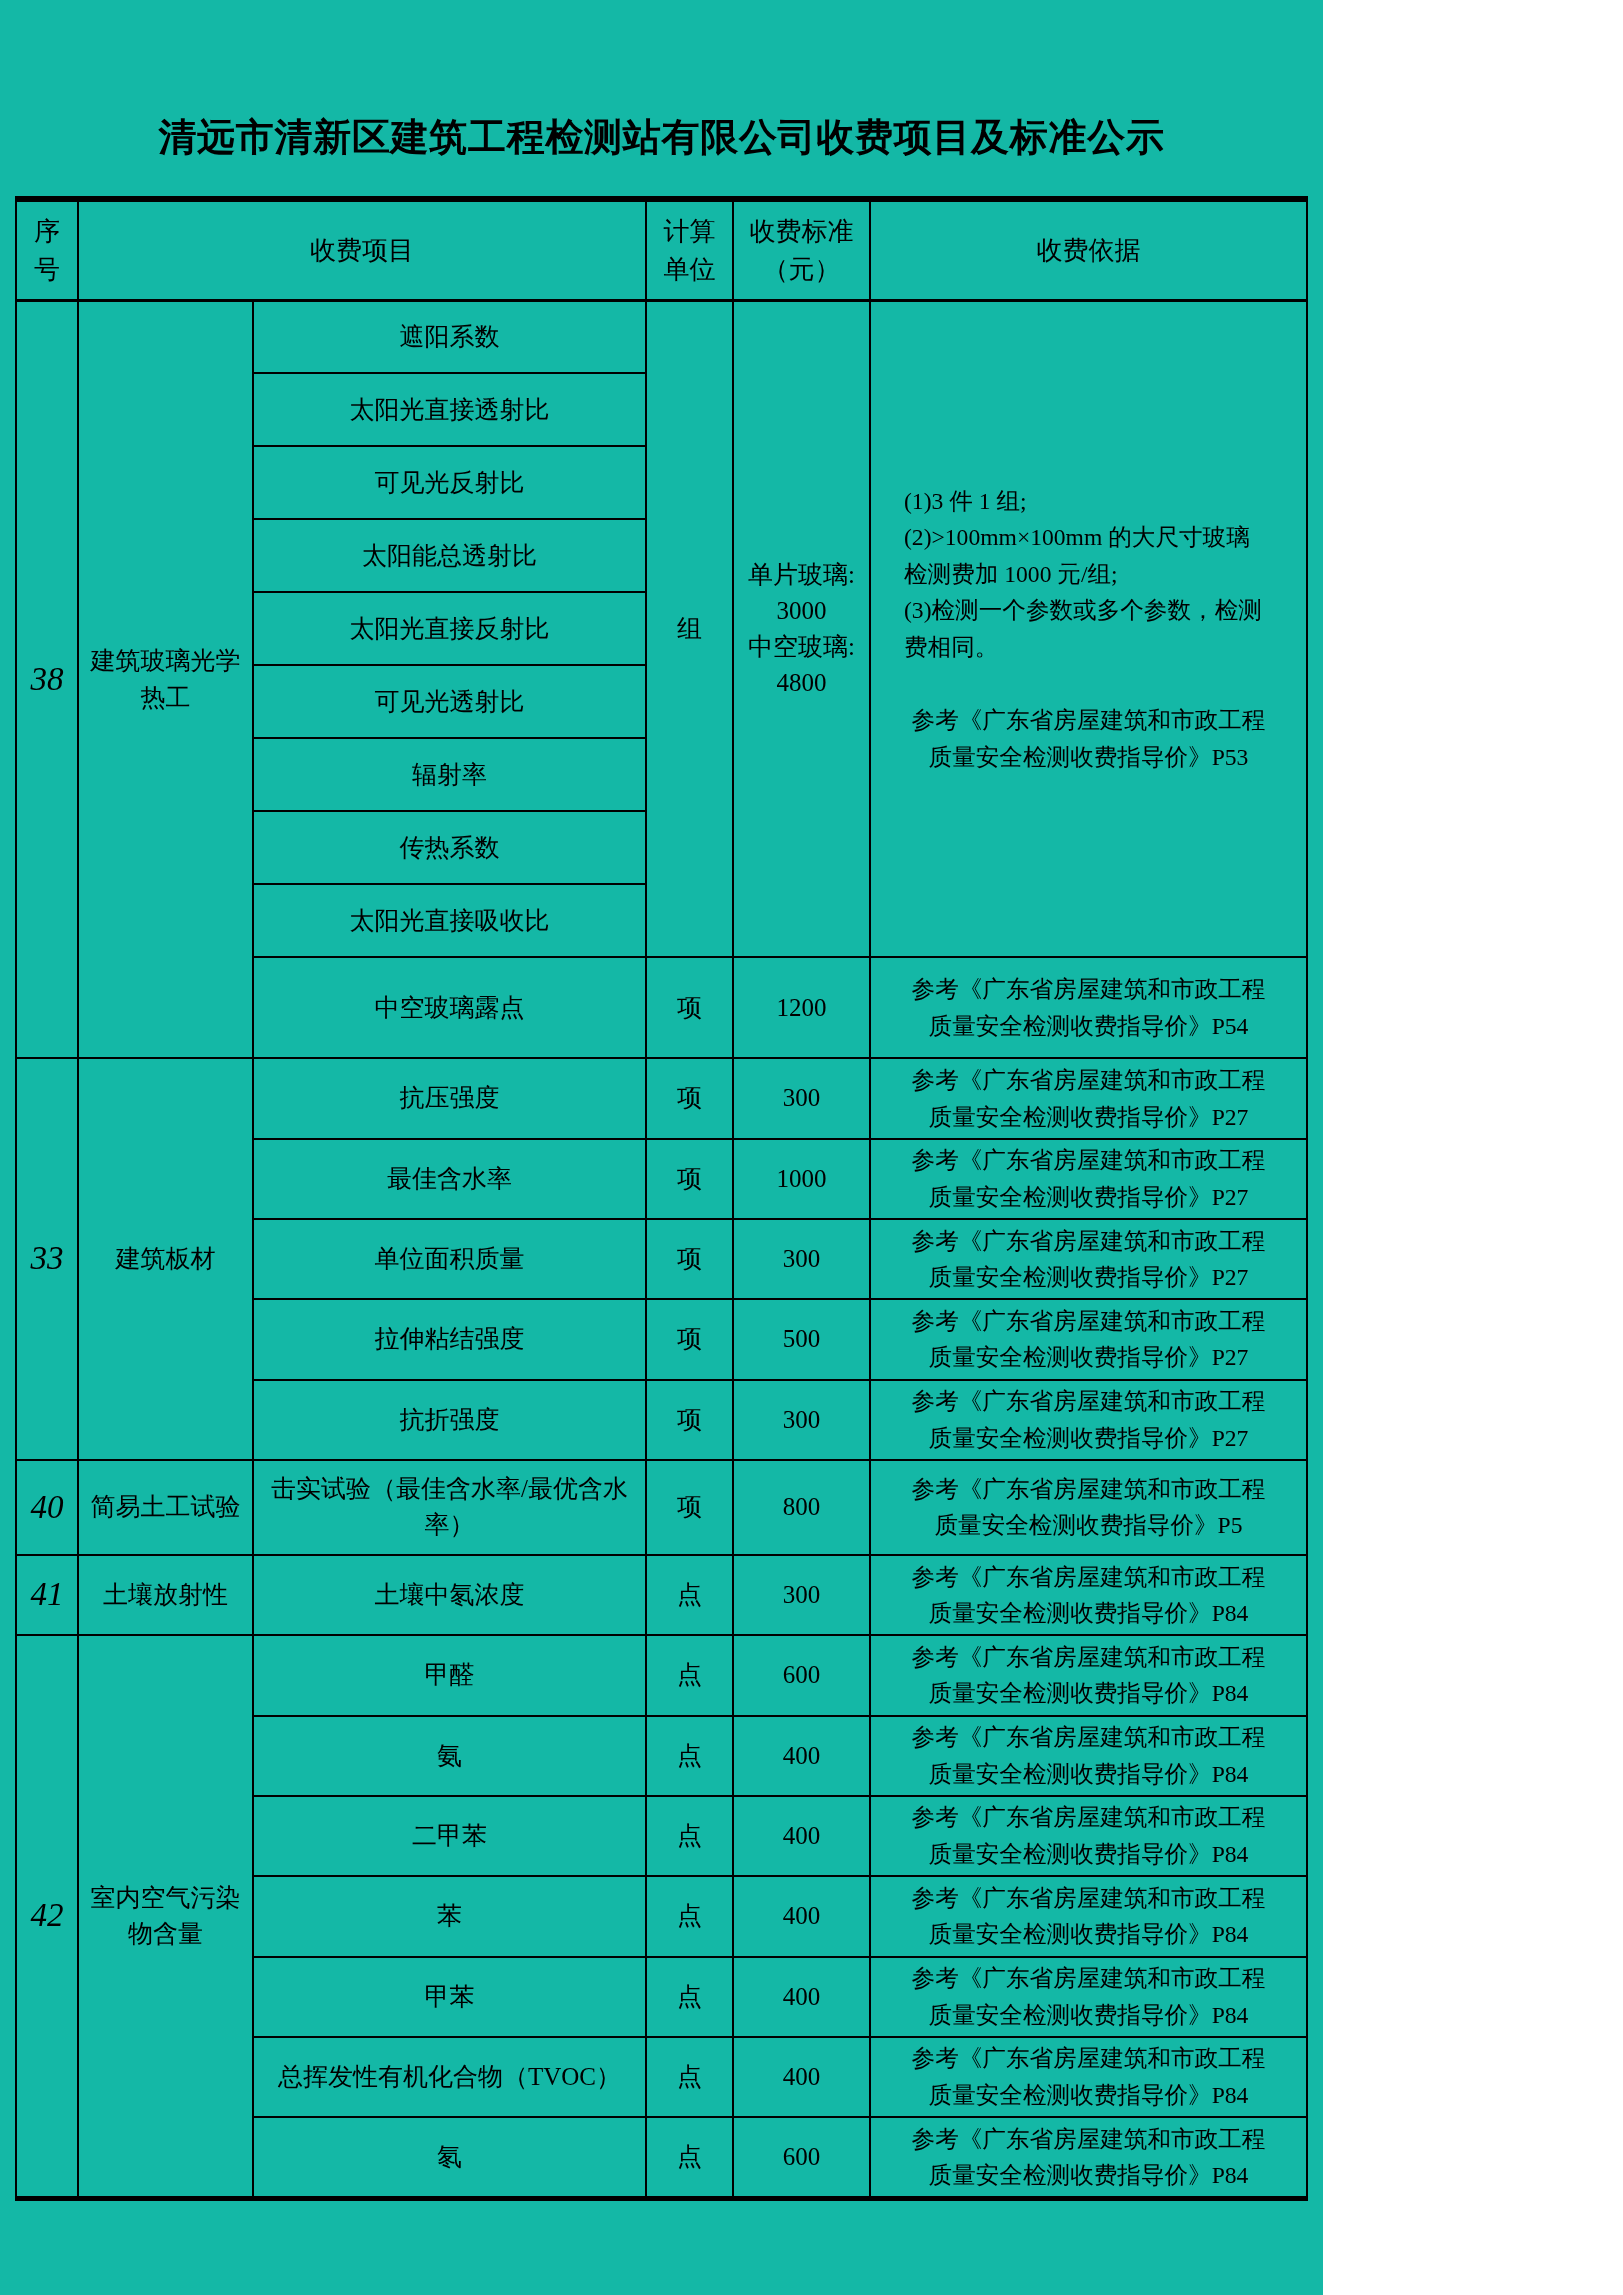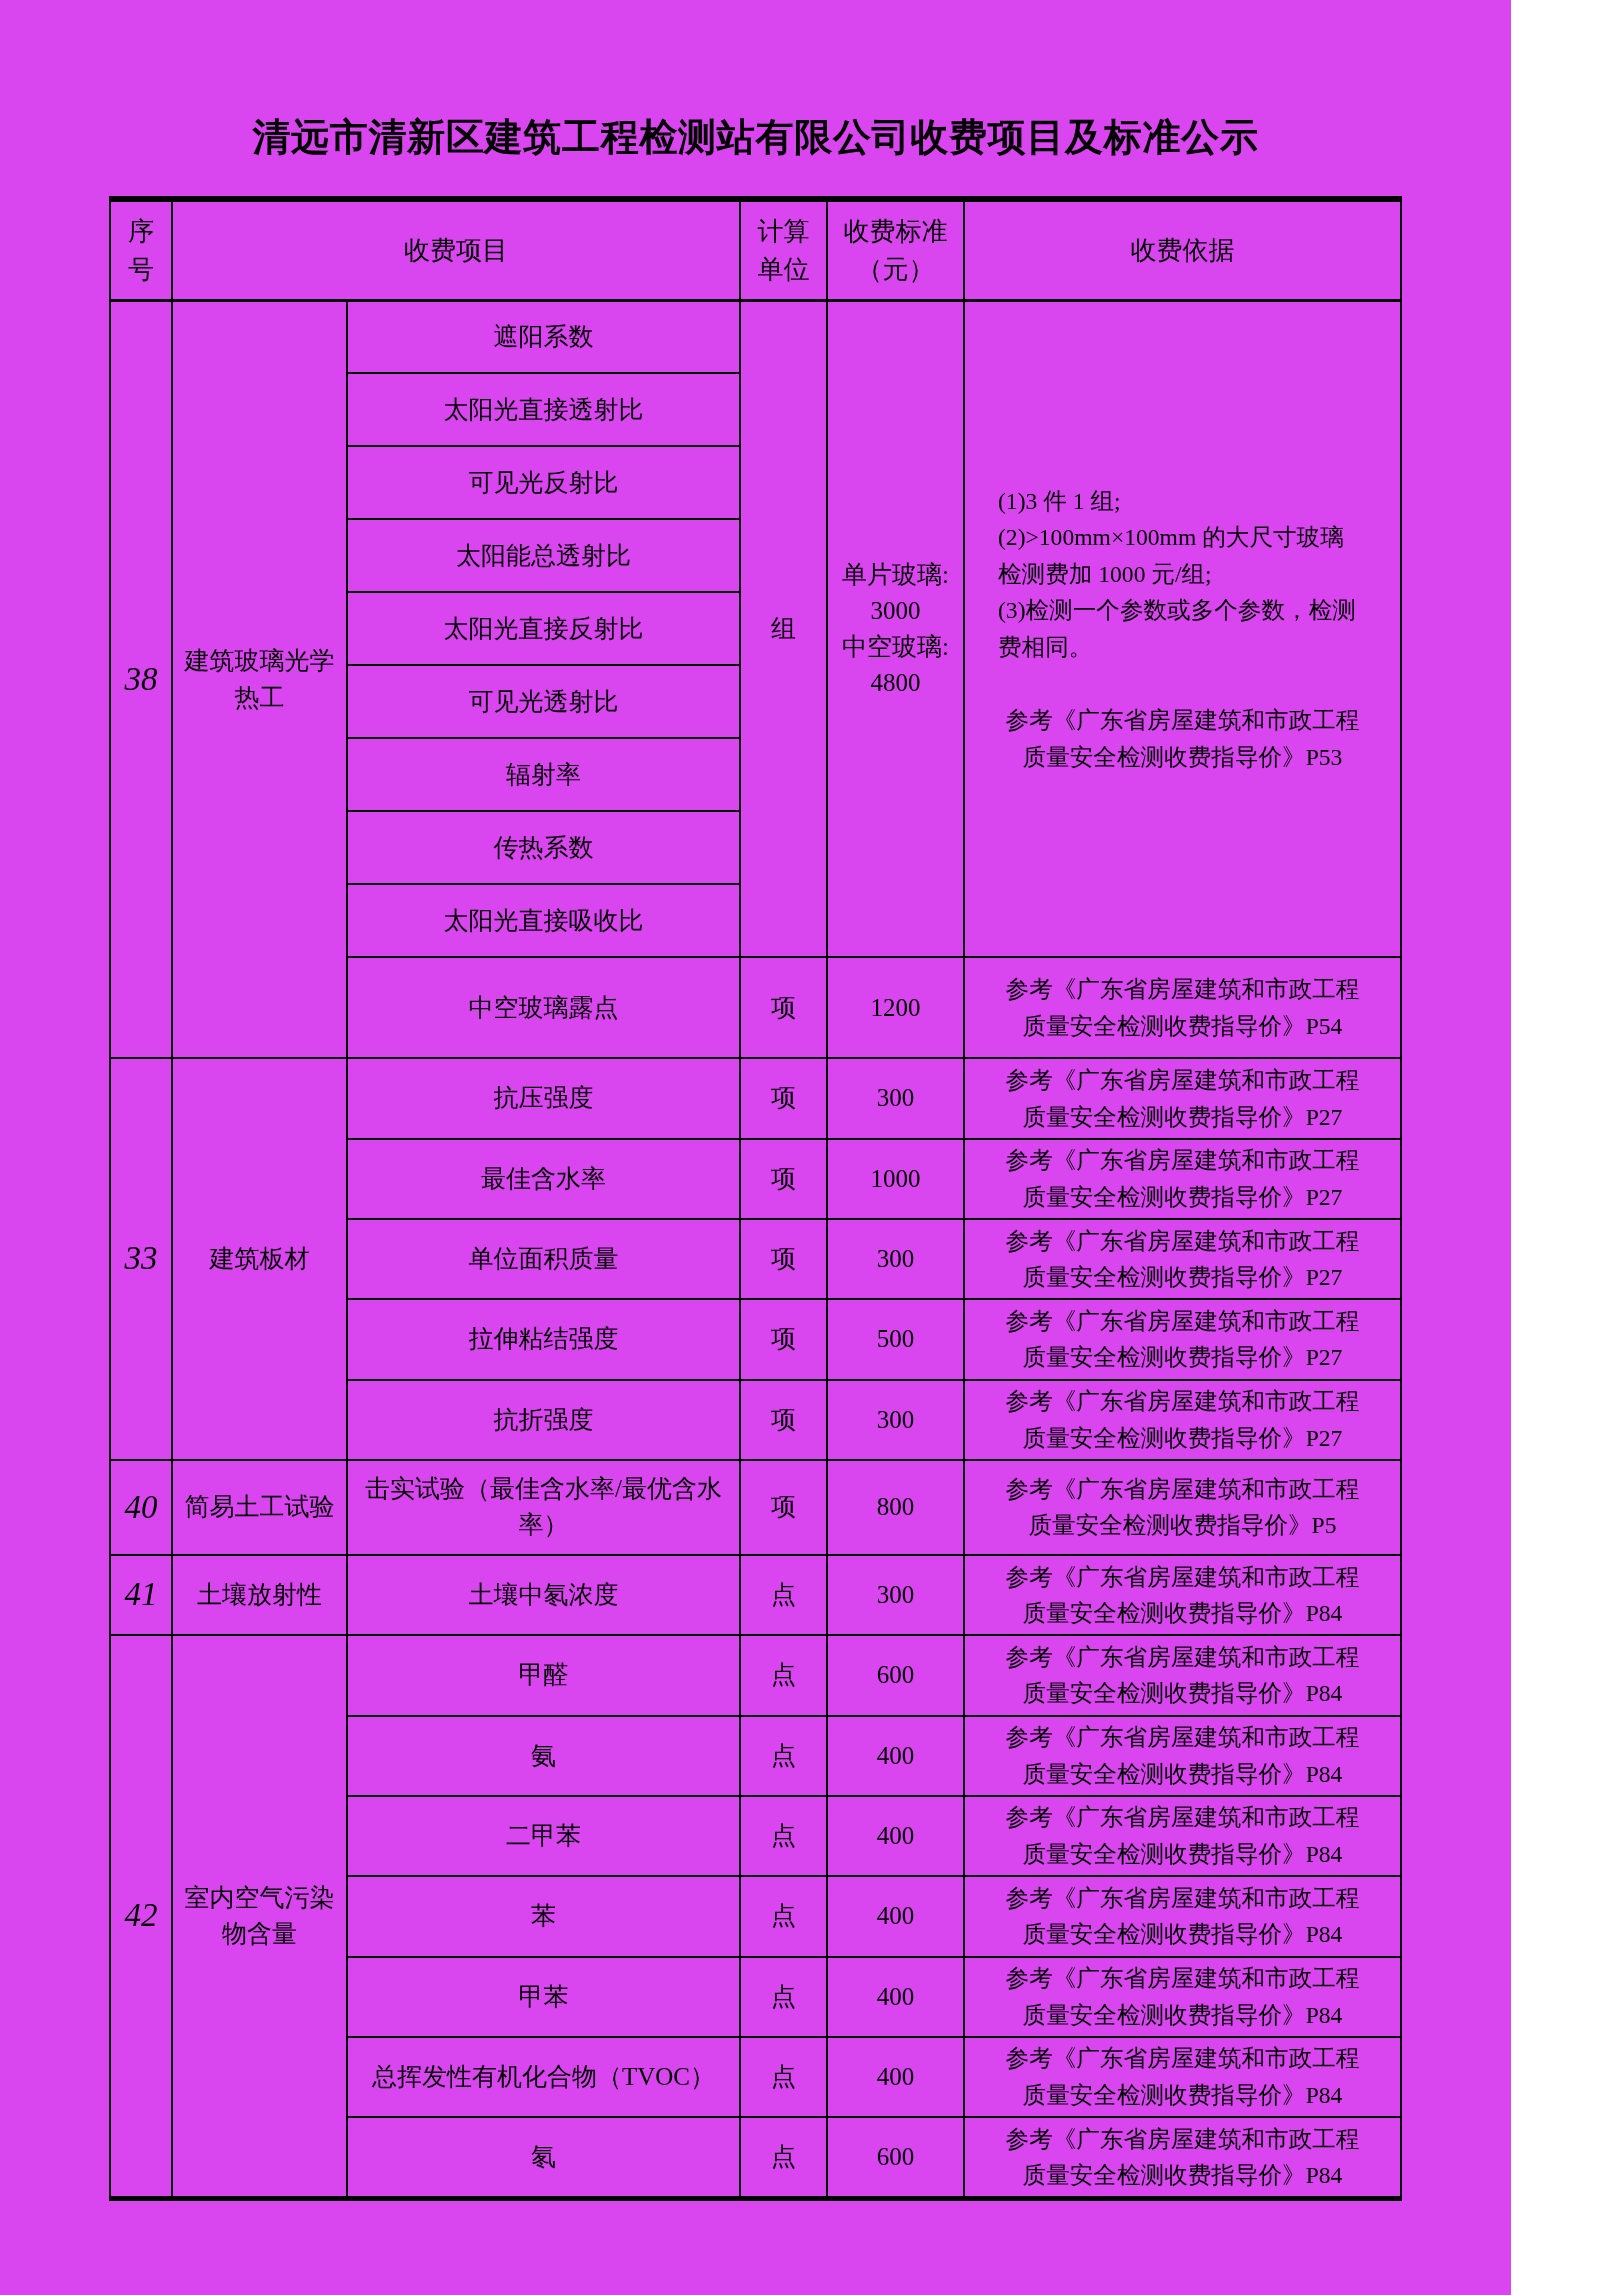--- a/index.html
+++ b/index.html
@@ -2,23 +2,23 @@
 <html style="font-size:10.5px"><head>
 <meta charset="utf-8">
 <style>
   html, body {
     margin: 0;
     padding: 0;
     background: #ffffff;
   }
   .page {
     position: relative;
-    width: 1511px;
+    width: 1323px;
     height: 2295px;
-    background: #d946ef;
+    background: #14b8a6;
     font-family: "Liberation Serif", "DejaVu Serif", serif;
     color: #000000;
     overflow: hidden;
   }
   .doc-title {
     margin: 113px 0 0 0;
     text-align: center;
     font-size: 38px;
     font-weight: bold;
     letter-spacing: 0.7px;

